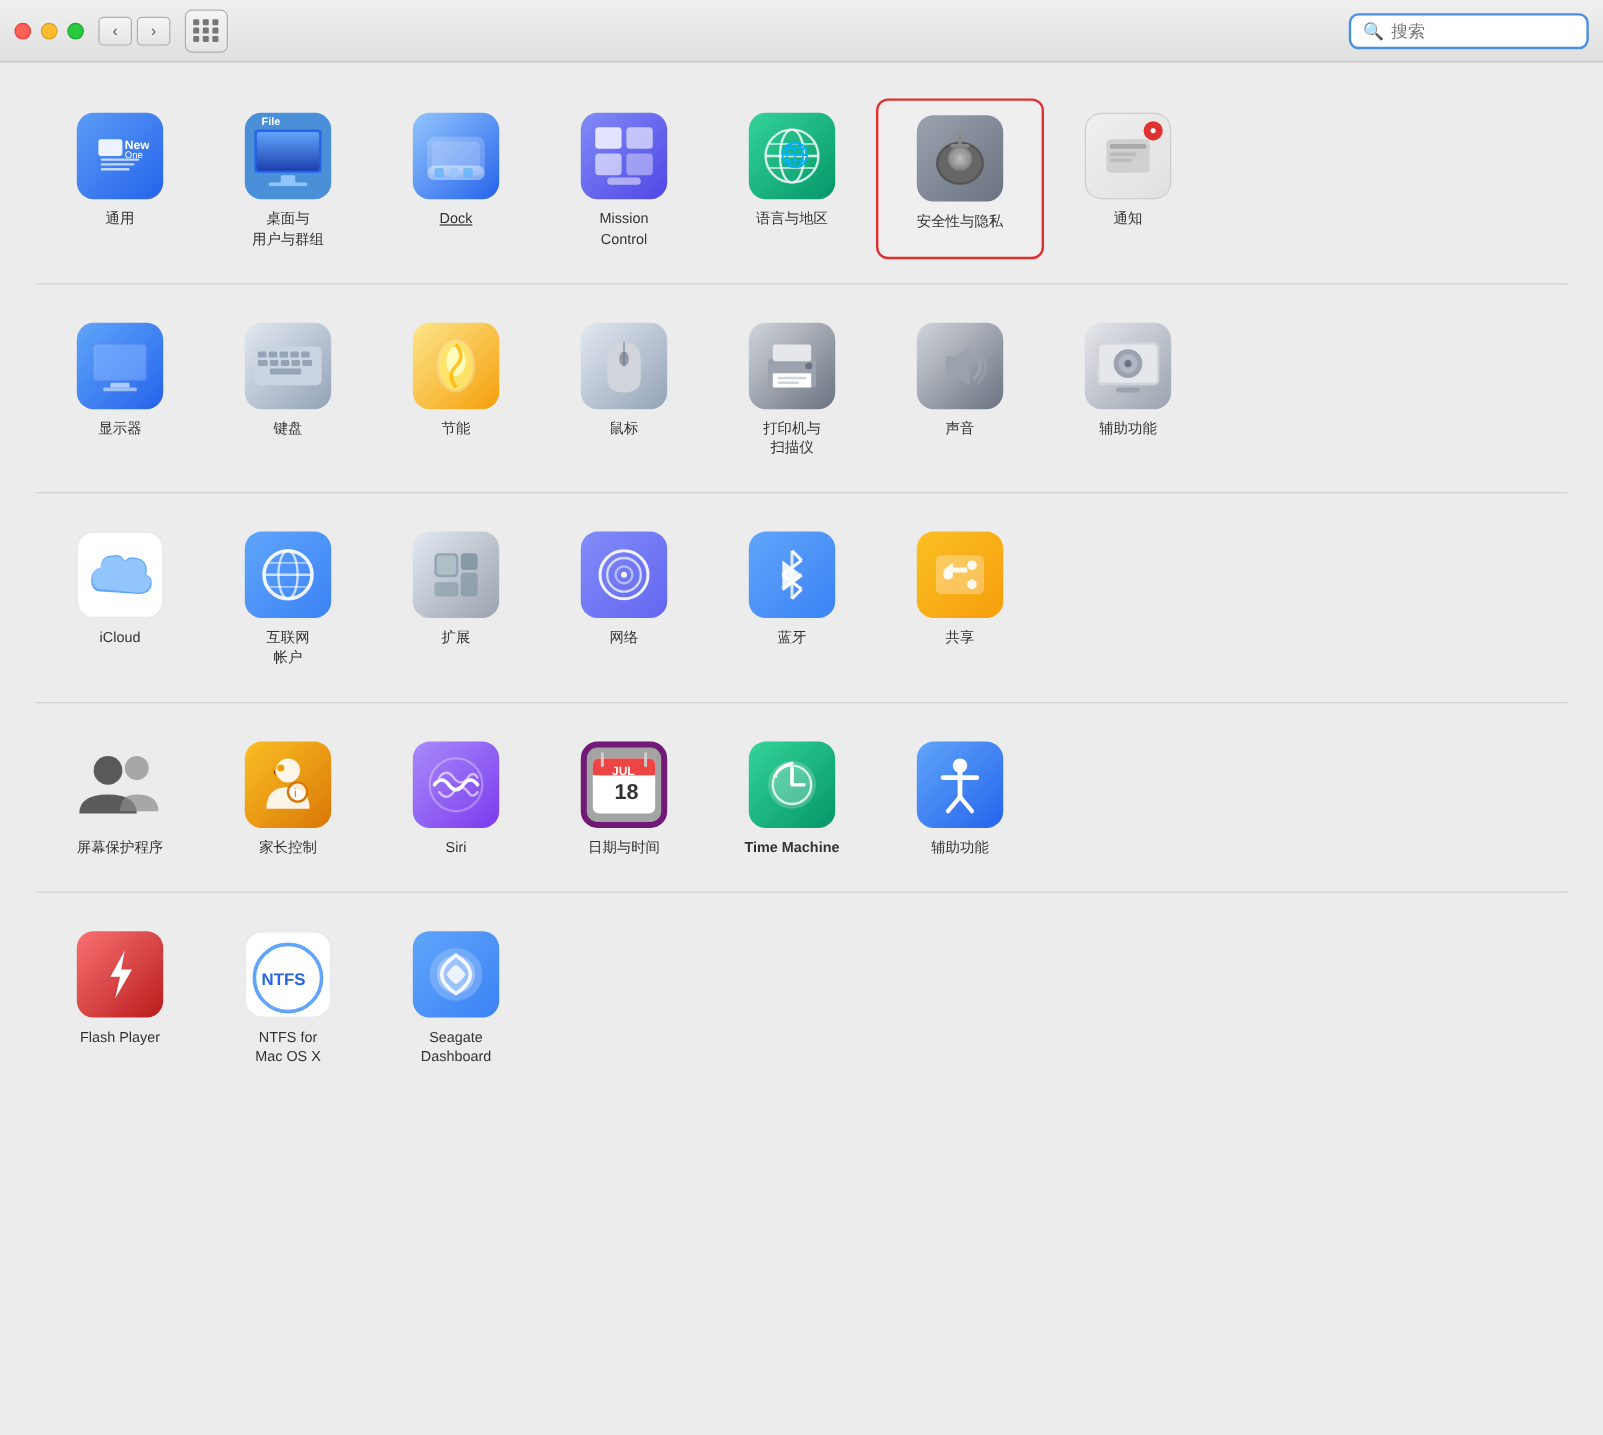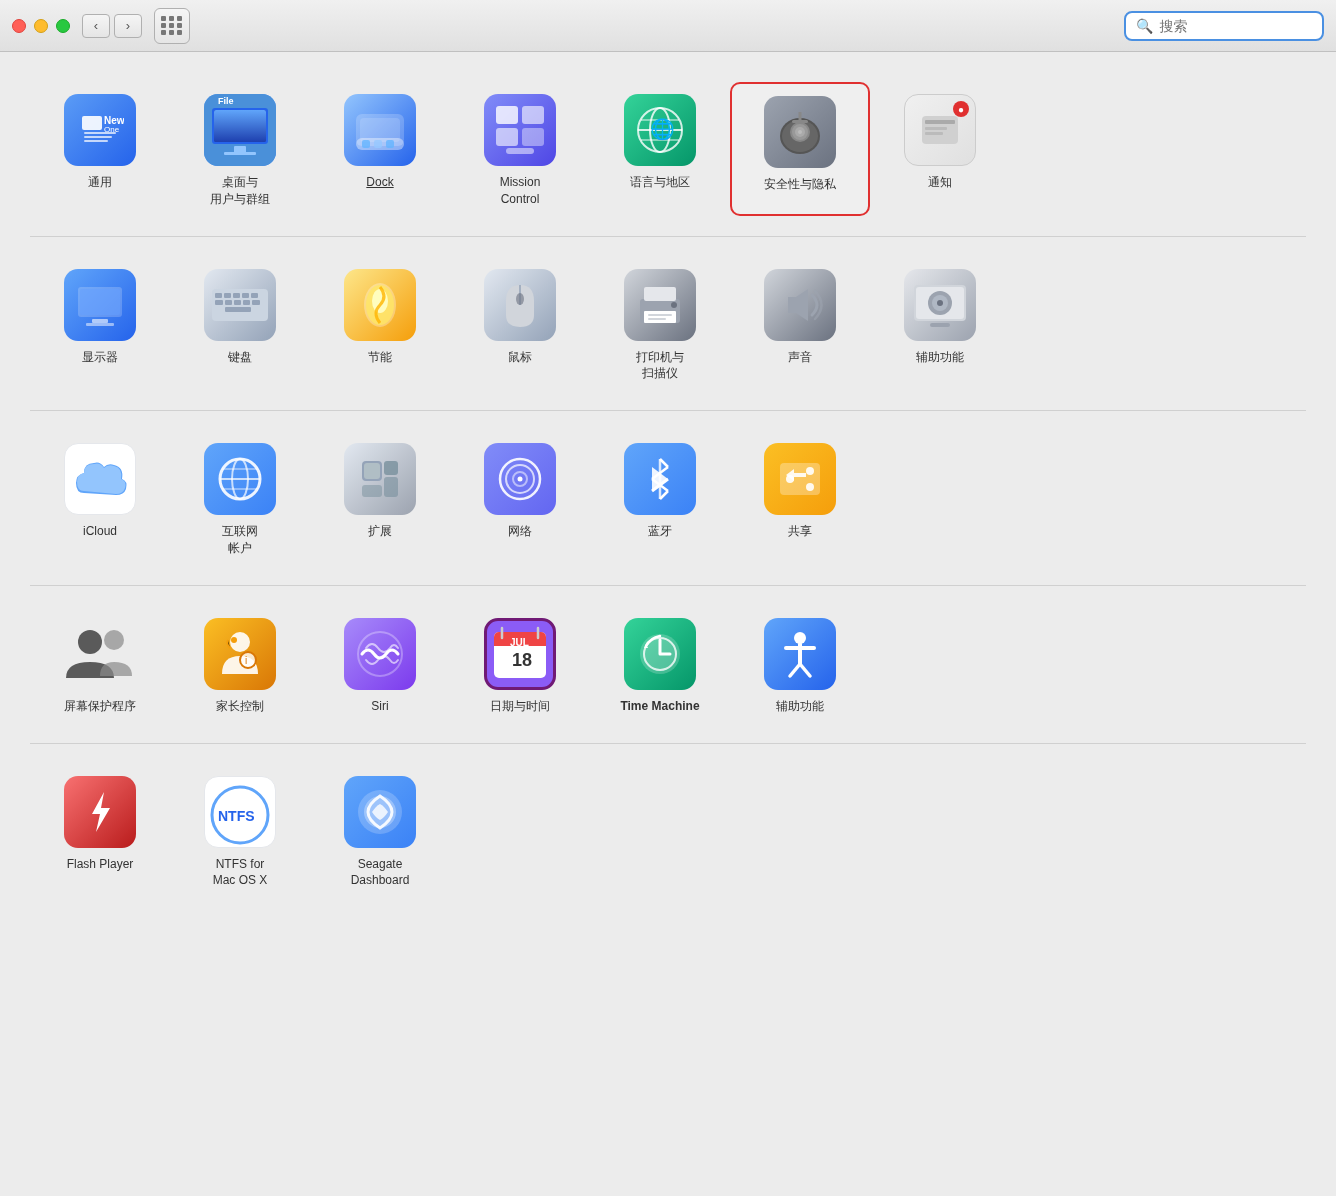--- a/index.html
+++ b/index.html
@@ -598,21 +598,21 @@
         <path d="M10 28 Q16 20 22 28 Q28 36 34 28 Q40 20 46 28" fill="none" stroke="white" stroke-width="3" stroke-linecap="round"></path>
         <path d="M14 22 Q20 14 26 22 Q32 30 38 22 Q42 16 46 22" fill="none" stroke="rgba(255,255,255,0.6)" stroke-width="2" stroke-linecap="round"></path>
         <path d="M14 34 Q20 42 26 34 Q32 26 38 34 Q42 40 46 34" fill="none" stroke="rgba(255,255,255,0.6)" stroke-width="2" stroke-linecap="round"></path>
       </svg>
     </div>
         </div>
         <div class="pref-label" style="white-space: pre-line;">Siri</div>
       </div>
       <div class="pref-item">
         <div class="icon-wrapper">
-          <div class="icon-bg icon-datetime" style="background:#8b5cf6;border:3px solid #701a75;">
+          <div class="icon-bg icon-datetime" style="background:#a3a3a3;border:5px solid #701a75;">
       <svg width="60" height="60" viewBox="0 0 60 60">
         <rect x="4" y="8" width="52" height="46" rx="5" fill="white"></rect>
         <rect x="4" y="8" width="52" height="14" rx="5" fill="#ef4444"></rect>
         <rect x="4" y="16" width="52" height="6" fill="#ef4444"></rect>
         <text x="20" y="22" font-size="10" fill="white" font-weight="bold">JUL</text>
         <text x="22" y="42" font-size="18" fill="#333" font-weight="bold">18</text>
         <line x1="12" y1="4" x2="12" y2="14" stroke="#ccc" stroke-width="2.5" stroke-linecap="round"></line>
         <line x1="48" y1="4" x2="48" y2="14" stroke="#ccc" stroke-width="2.5" stroke-linecap="round"></line>
       </svg>
     </div>

